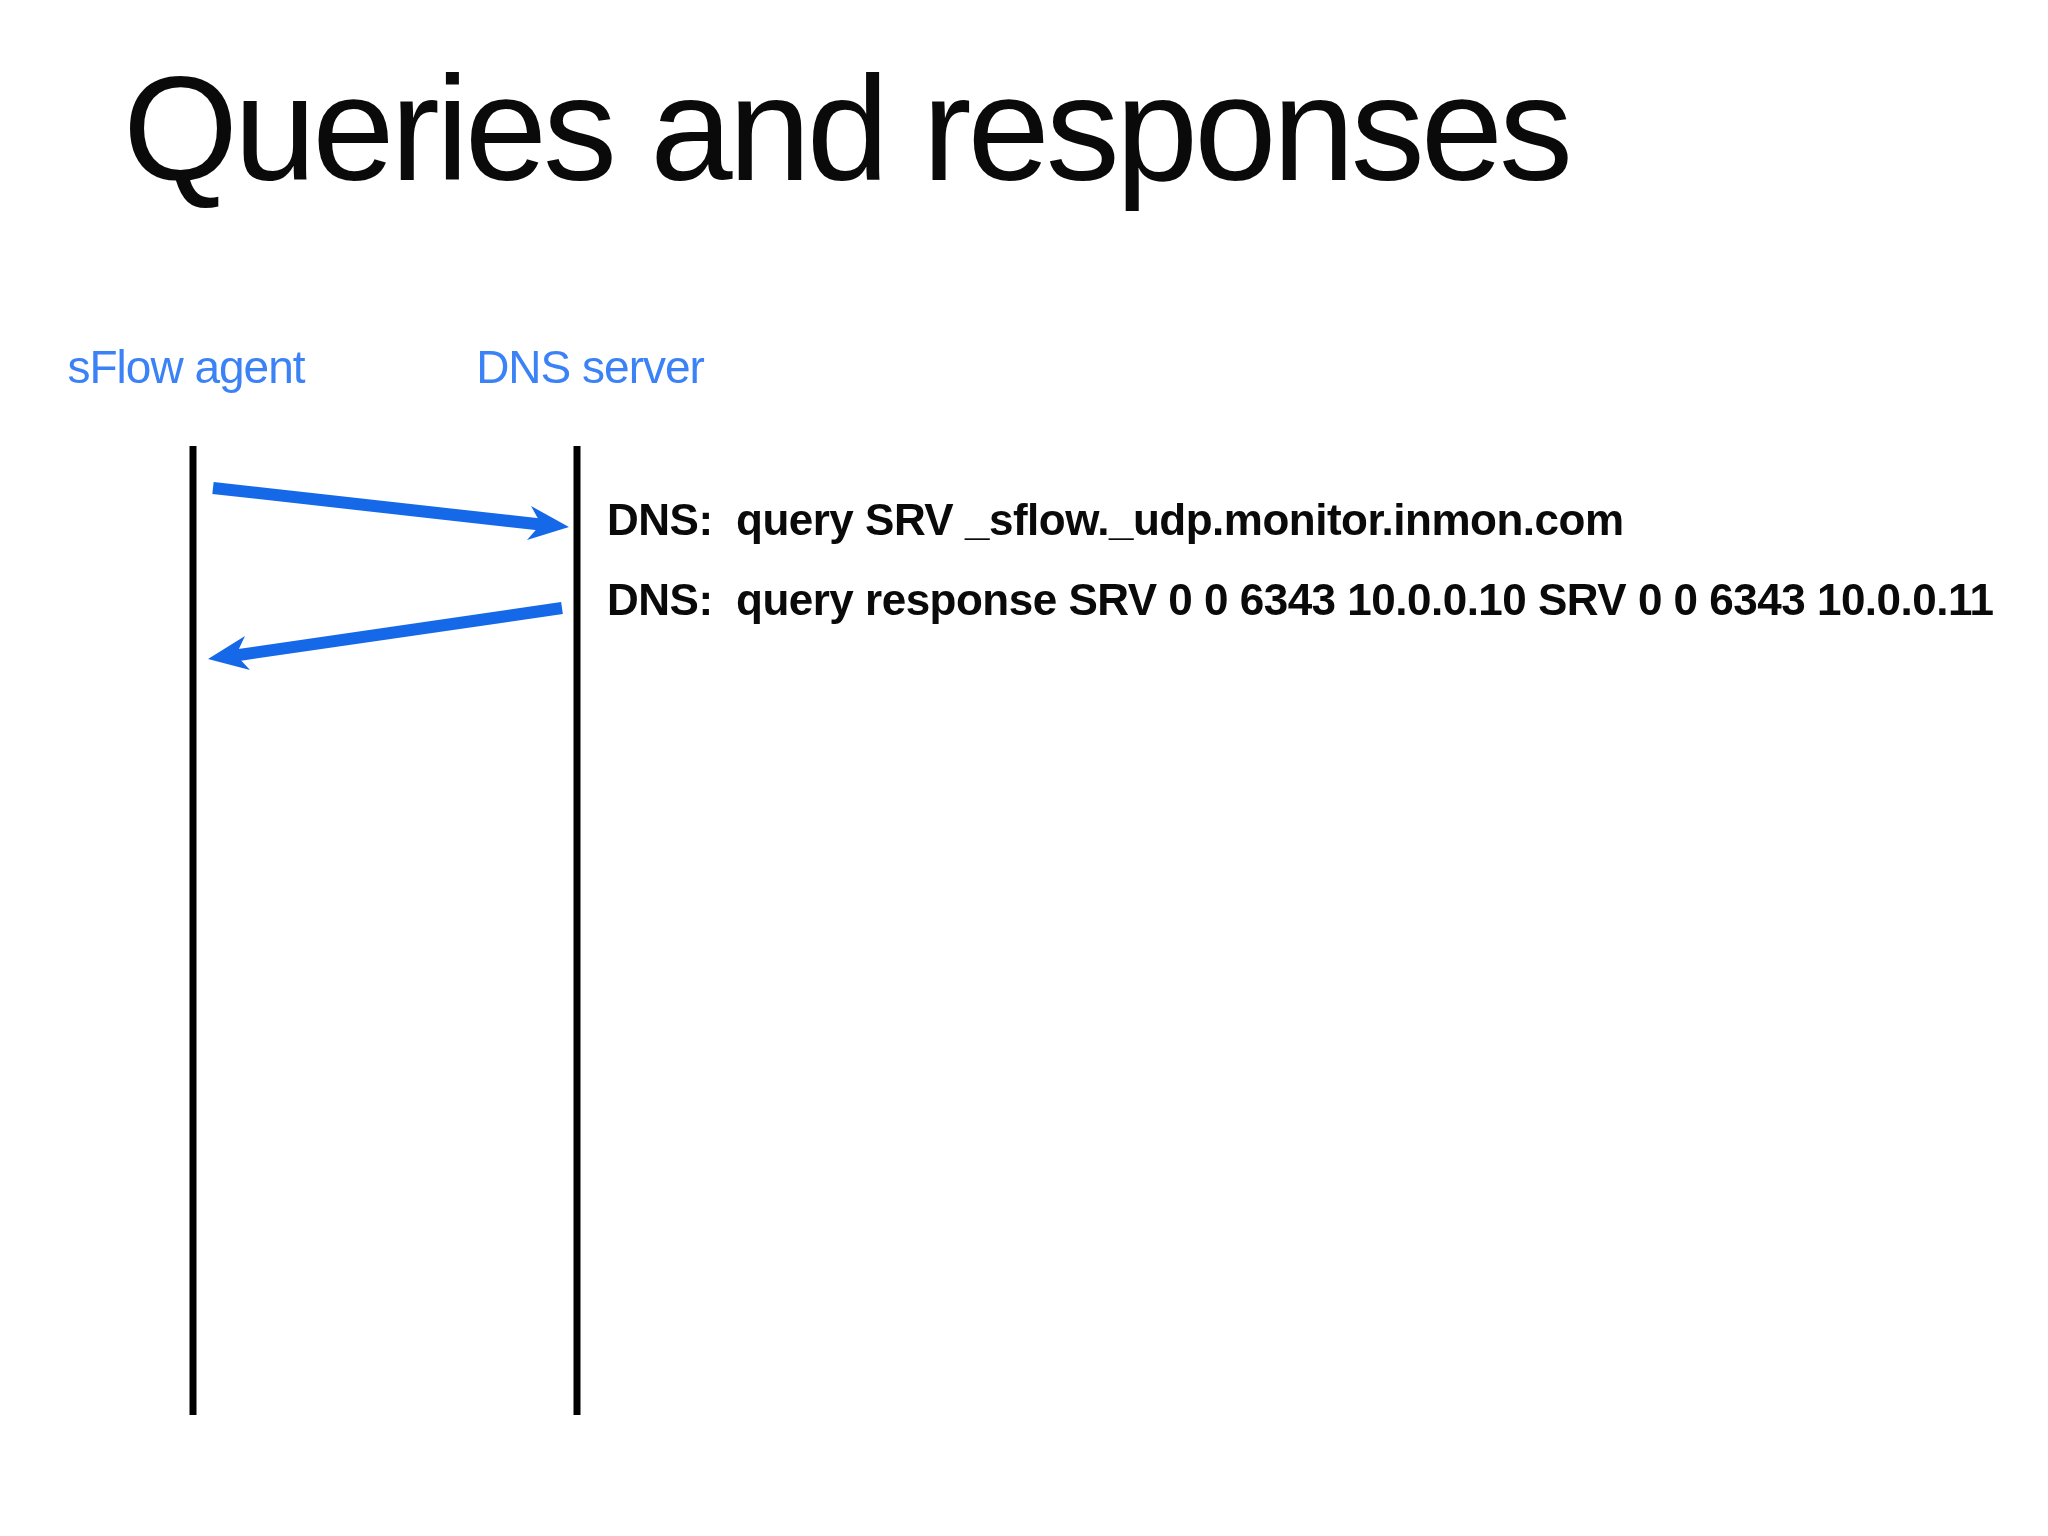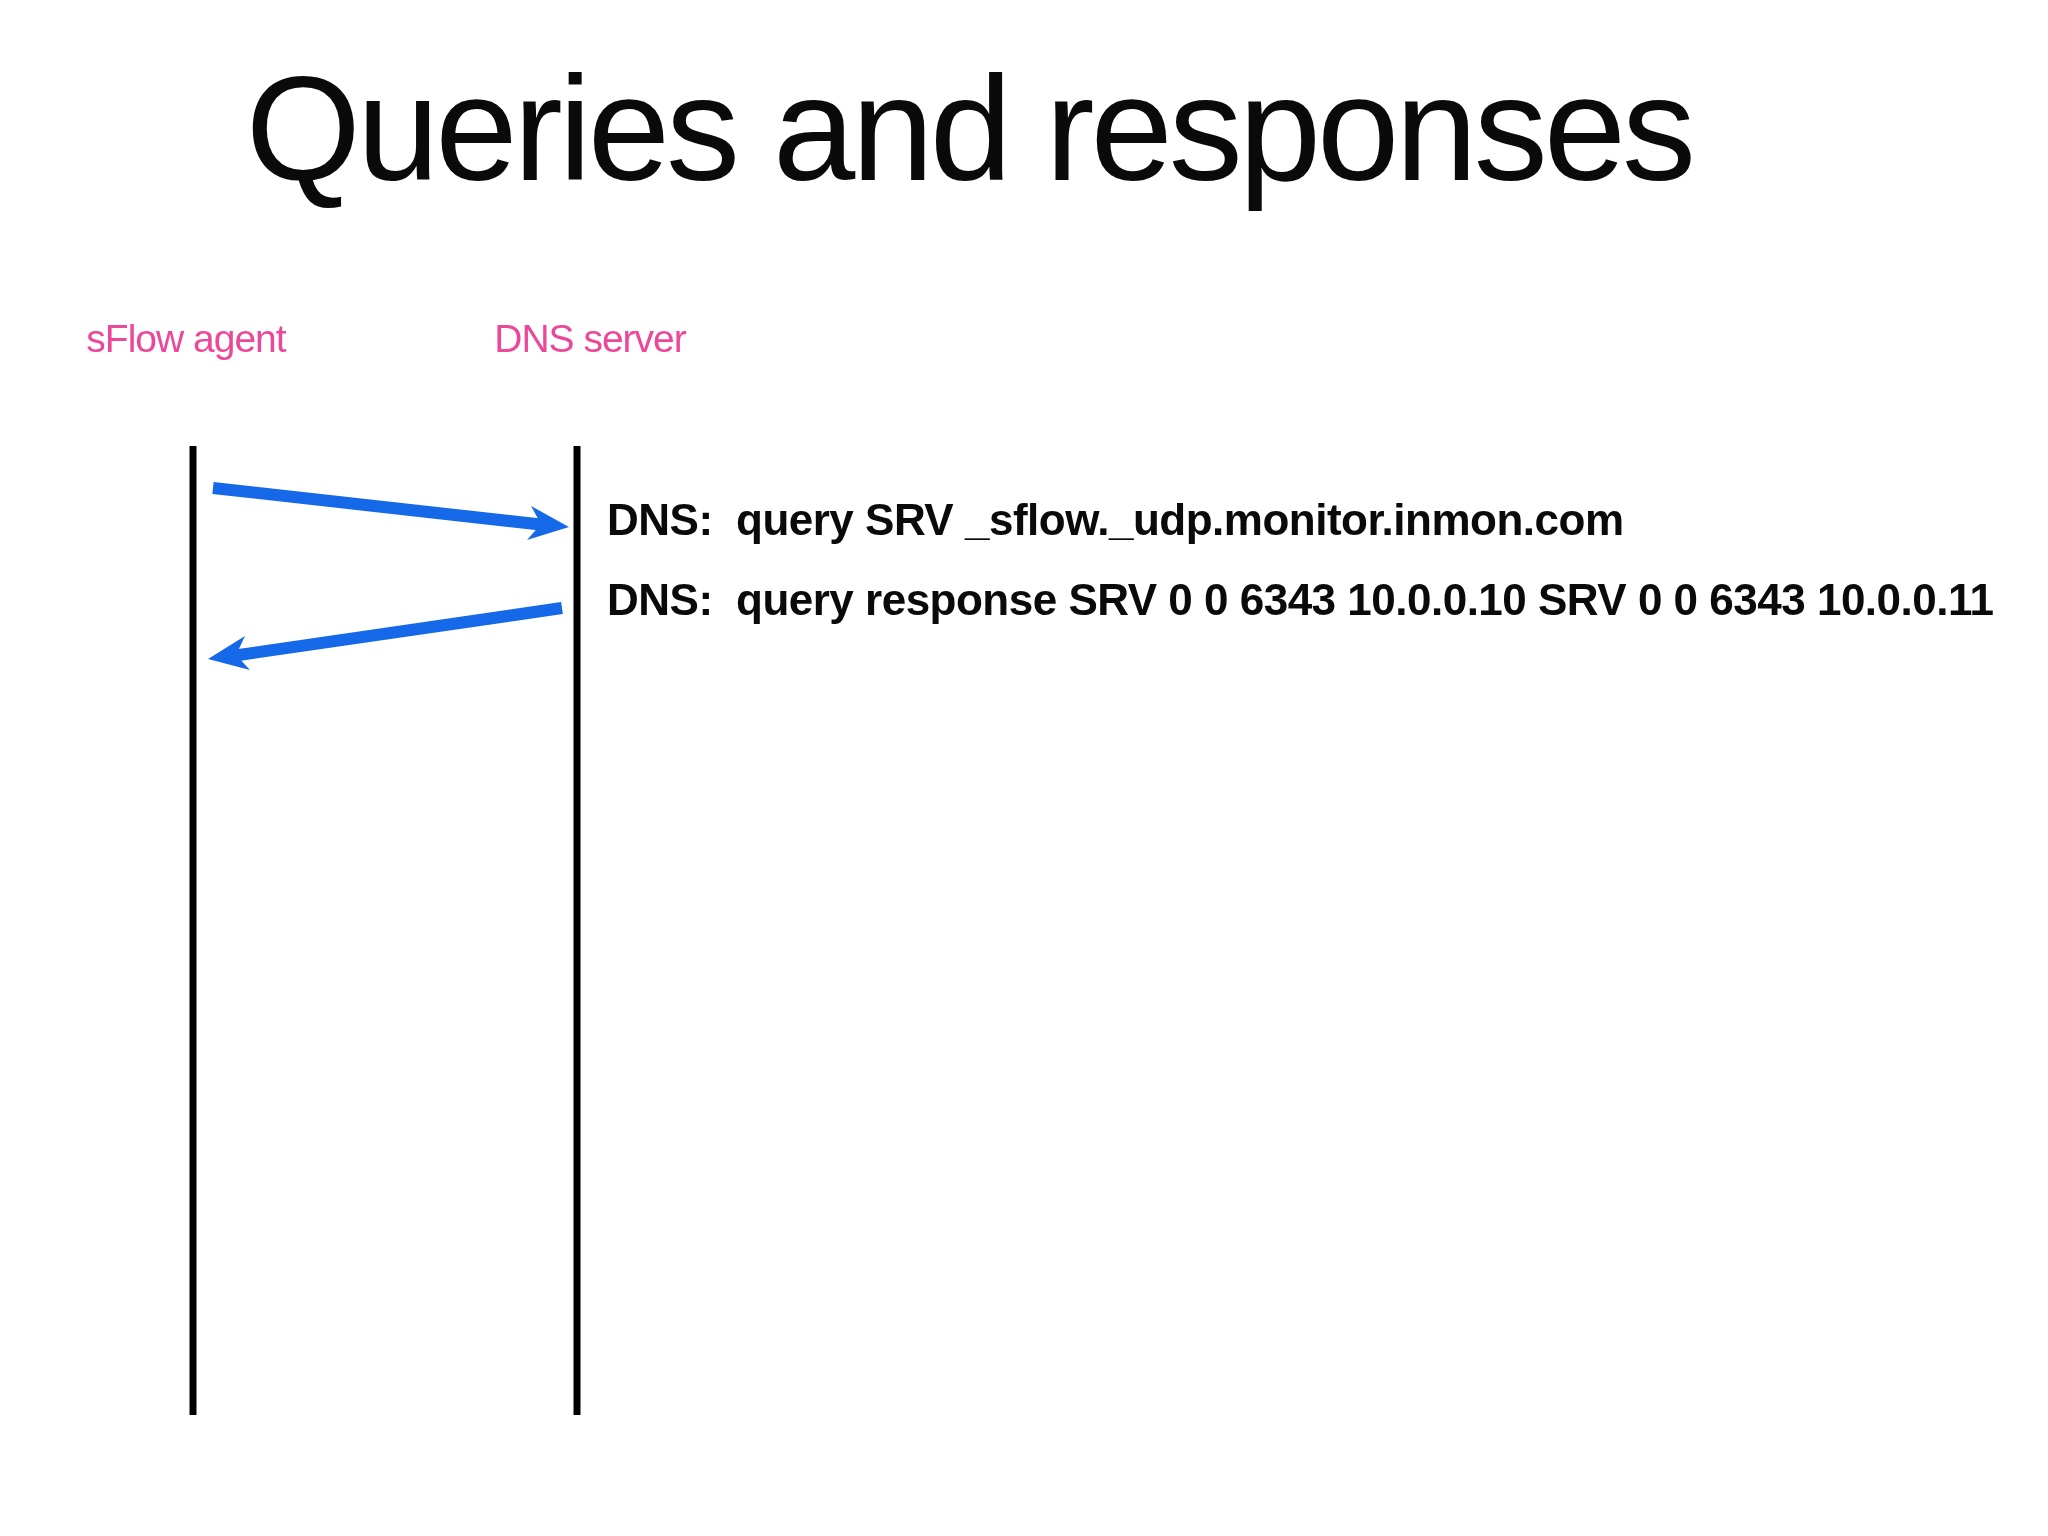--- a/index.html
+++ b/index.html
@@ -14,37 +14,37 @@
     background: #ffffff;
     overflow: hidden;
     font-family: "Liberation Sans", sans-serif;
     color: #0a0a0a;
   }
   .slide-title {
     position: absolute;
     top: 48px;
     left: 0;
     width: 1692px;
-    text-align: right;
+    text-align: center;
     font-size: 148px;
     font-weight: 400;
     letter-spacing: -4px;
     line-height: 1.1;
     color: #0a0a0a;
     white-space: nowrap;
   }
   .actor-label {
     position: absolute;
-    top: 316px;
+    top: 340px;
     transform: translateX(-50%);
-    font-size: 39px;
+    font-size: 46px;
     font-weight: 400;
     line-height: 1.2;
     letter-spacing: -1px;
-    color: #ec4899;
+    color: #3b82f6;
     white-space: nowrap;
   }
   .actor-label.agent { left: 186px; }
   .actor-label.server { left: 578px; margin-left: 12px; }
   .diagram-svg {
     position: absolute;
     top: 0;
     left: 0;
     width: 2048px;
     height: 1536px;

